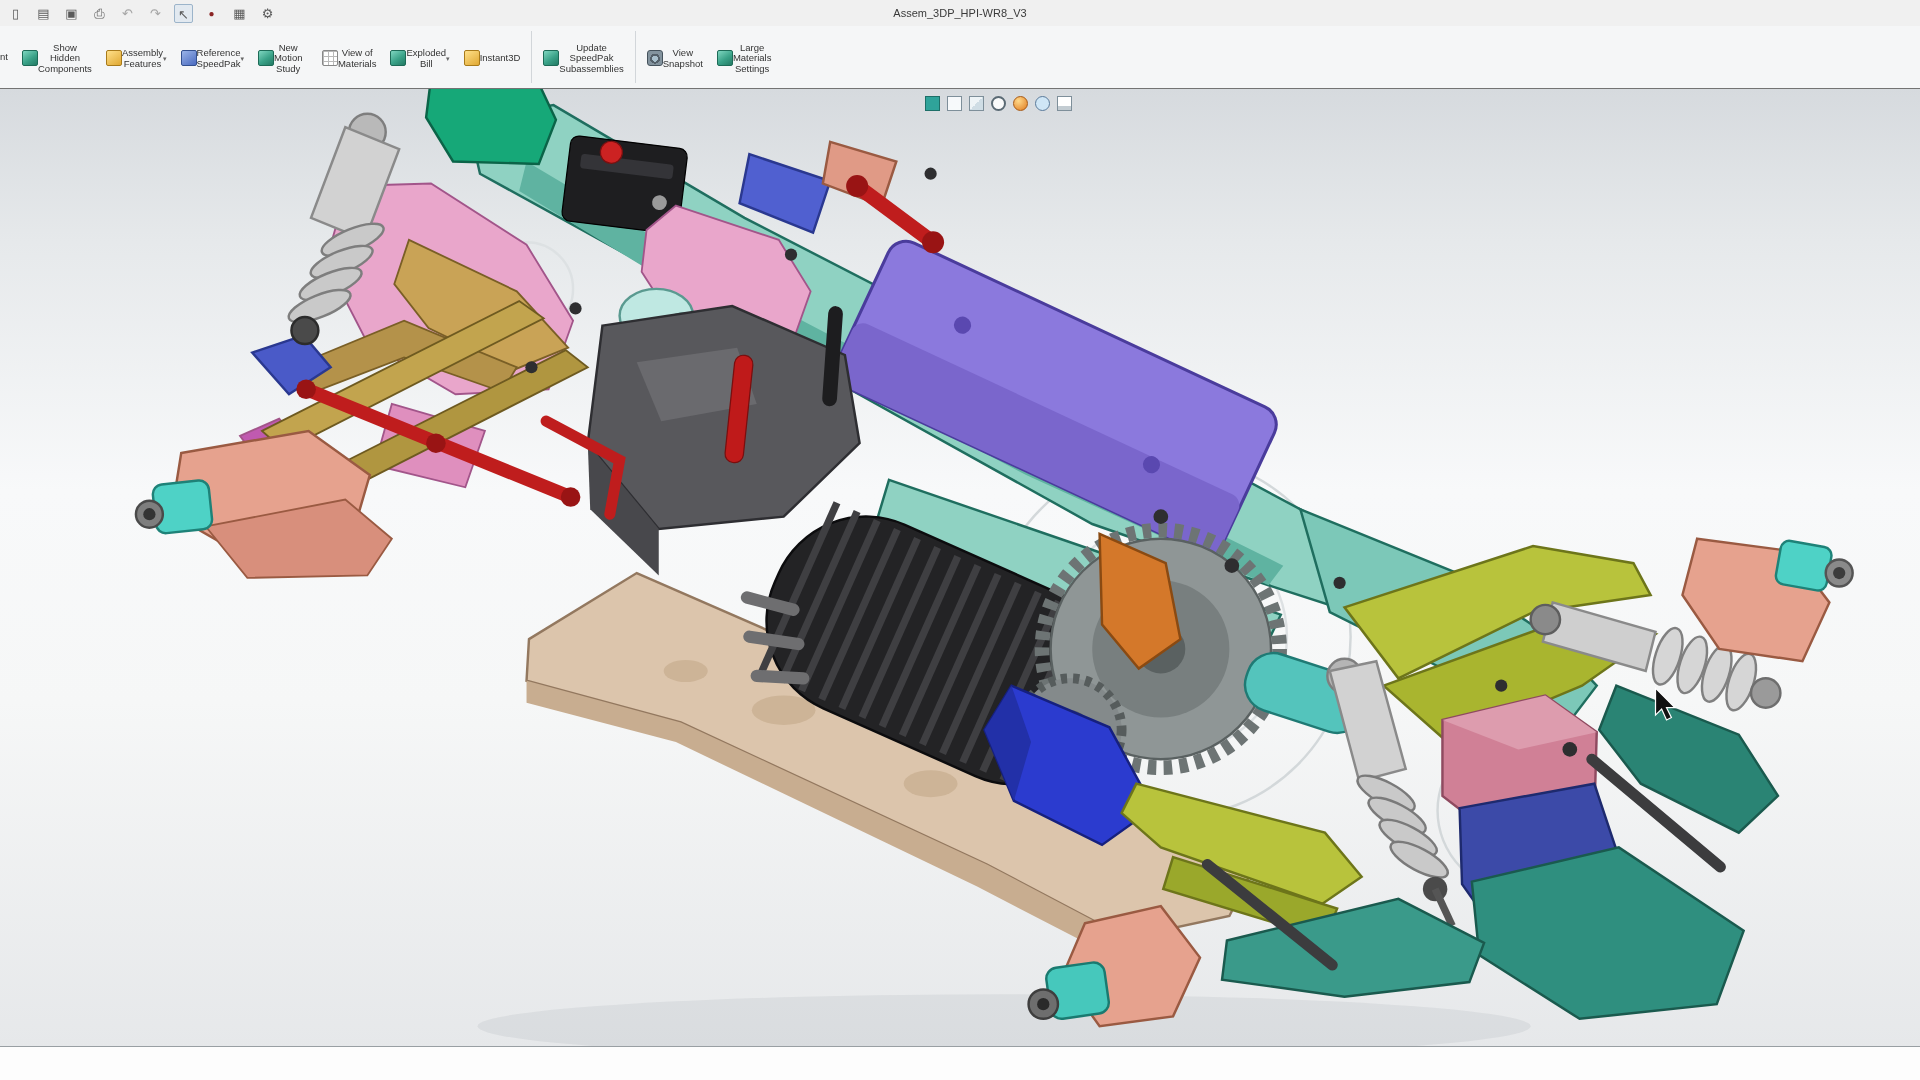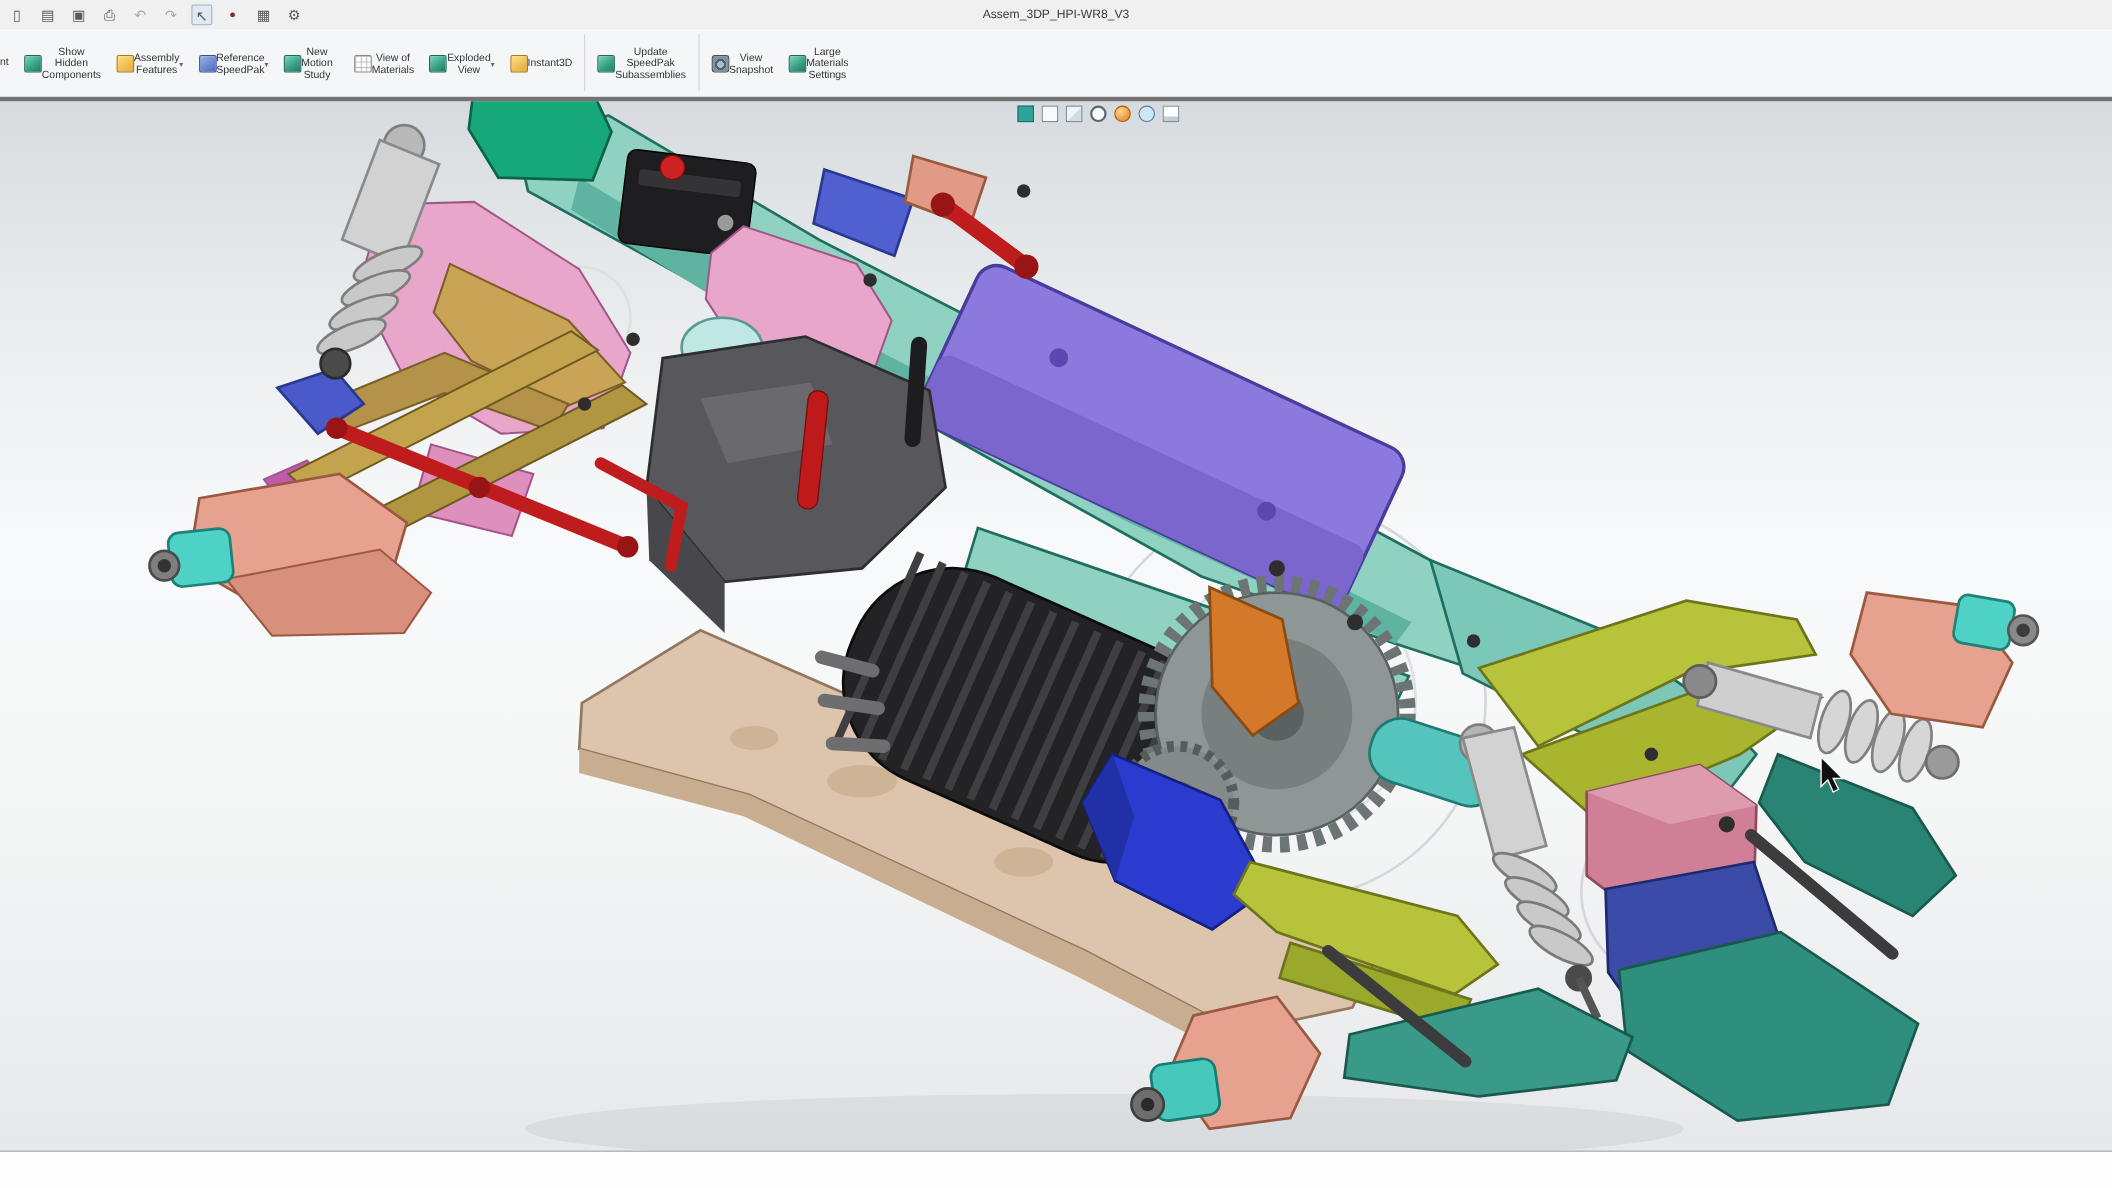--- a/index.html
+++ b/index.html
@@ -12,21 +12,21 @@
   .qat{display:flex;align-items:center;gap:9px;padding-left:6px;color:#5a5a5a;font-size:13px;}
   .qi{width:19px;height:19px;line-height:19px;text-align:center;display:inline-block;box-sizing:border-box;}
   .qi.pressed{background:#e2e9f0;border:1px solid #9cb4ca;border-radius:2px;}
   .qi.rec{color:#8b2525;font-size:10px;}
   .qi.dim{color:#a6a6a6;}
   .win-title{position:absolute;left:50%;top:50%;transform:translate(-50%,-50%);
              font-size:11px;color:#3a3a3a;white-space:nowrap;}
 
   
   .ribbon{position:absolute;top:26px;left:0;right:0;height:62px;background:#f5f6f7;
-          border-bottom:4px solid #737373;display:flex;align-items:stretch;z-index:20;}
+          border-bottom:1px solid #737373;display:flex;align-items:stretch;z-index:20;}
   .rclip{width:15px;overflow:hidden;display:flex;align-items:center;font-size:9.5px;color:#333;}
   .rbtn{display:flex;flex-direction:row;align-items:center;justify-content:flex-start;
         padding:4px 7px 1px;min-width:50px;cursor:pointer;}
   .ic{width:16px;height:16px;border-radius:2px;margin-bottom:2px;box-sizing:border-box;}
   .ic-cube{background:linear-gradient(145deg,#7fd6c0 0%,#3aa288 55%,#237a64 100%);border:1px solid #1d6b57;}
   .ic-yellow{background:linear-gradient(145deg,#ffe08a,#e0a832);border:1px solid #a87a1a;}
   .ic-blue{background:linear-gradient(145deg,#9ab4e8,#4a6ac0);border:1px solid #33508f;}
   .ic-grid{background:#fff;border:1px solid #888;
            background-image:linear-gradient(#b9b9b9 1px,transparent 1px),linear-gradient(90deg,#b9b9b9 1px,transparent 1px);
            background-size:5px 5px;}
@@ -110,21 +110,21 @@
 
   <div class="rbtn">
     <span class="ic ic-grid"></span>
     <span class="rlabel">View of
 Materials</span>
   </div>
 
   <div class="rbtn">
     <span class="ic ic-cube"></span>
     <span class="rlabel">Exploded
-View</span>
+Bill</span>
     <span class="rarrow">▾</span>
   </div>
 
   <div class="rbtn">
     <span class="ic ic-yellow"></span>
     <span class="rlabel">Instant3D</span>
   </div>
 
   <div class="rsep"></div>
 

